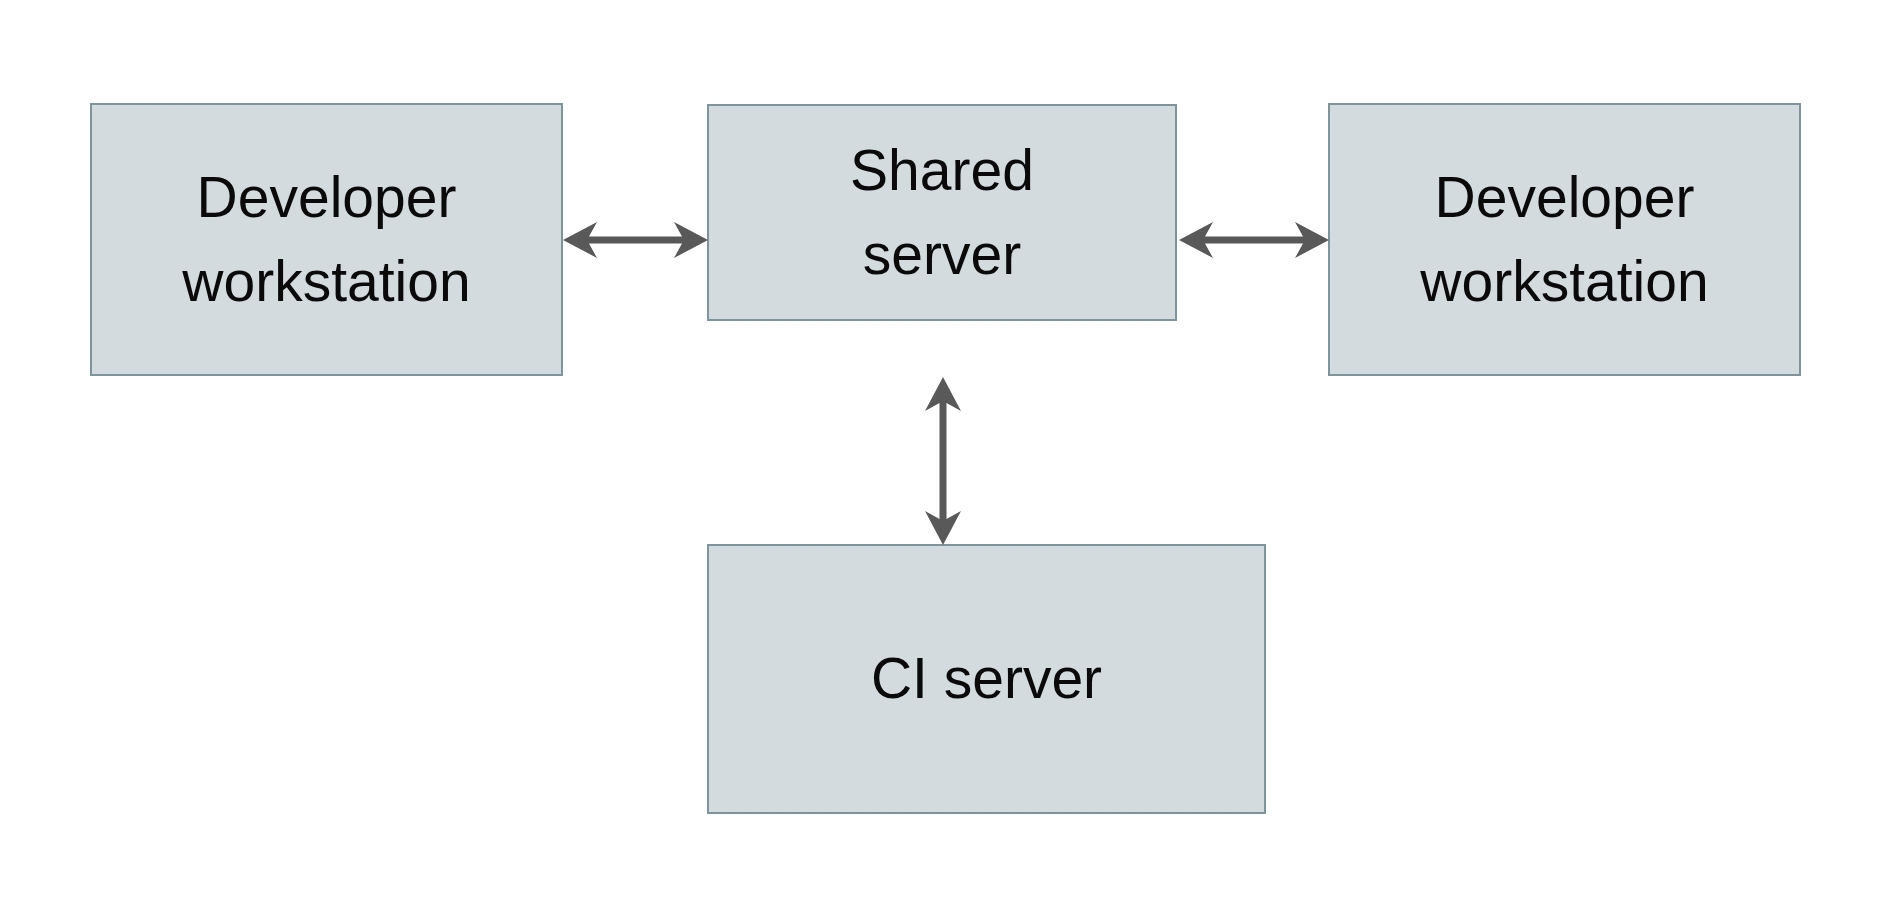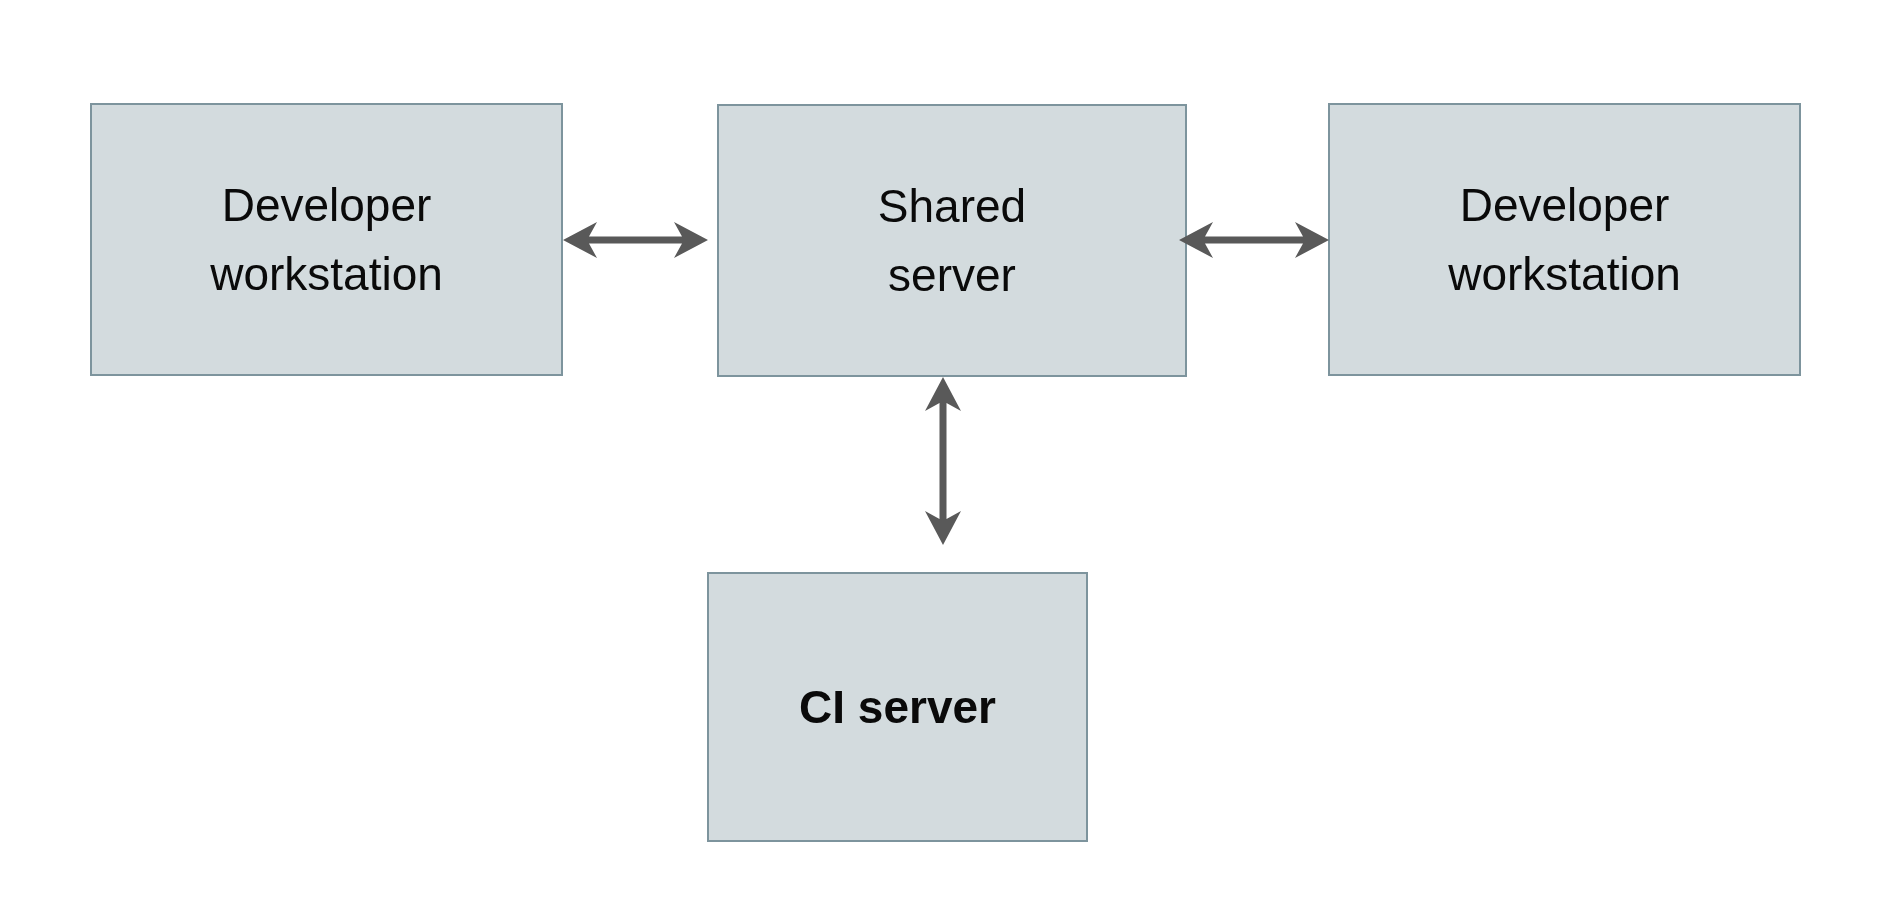--- a/index.html
+++ b/index.html
@@ -21,30 +21,30 @@
   }
   .node{
     position:absolute;
     background:var(--box-fill);
     border:2px solid var(--box-border);
     display:flex;
     flex-direction:column;
     align-items:center;
     justify-content:center;
     color:var(--text);
-    font-size:46px;
+    font-size:57px;
     line-height:1.32;
     text-align:center;
     letter-spacing:0px;
     gap:8px;
   }
   .node-dev-left  {left:90px;   top:103px; width:473px; height:273px;}
-  .node-cache     {left:707px;  top:104px; width:470px; height:273px;margin-left:10px;}
+  .node-cache     {left:707px;  top:104px; width:470px; height:217px;}
   .node-dev-right {left:1328px; top:103px; width:473px; height:273px;}
-  .node-ci        {left:707px;  top:572px; width:381px; height:270px;font-weight:bold;}
+  .node-ci        {left:707px;  top:544px; width:559px; height:270px;}
   .edge{position:absolute;}
   .edge path{fill:var(--arrow);}
   .edge-left {left:563px;  top:219px;}
   .edge-right{left:1179px; top:219px;}
   .edge-down {left:922px;  top:377px;}
 </style>
 </head>
 <body>
 
 <div class="canvas">

